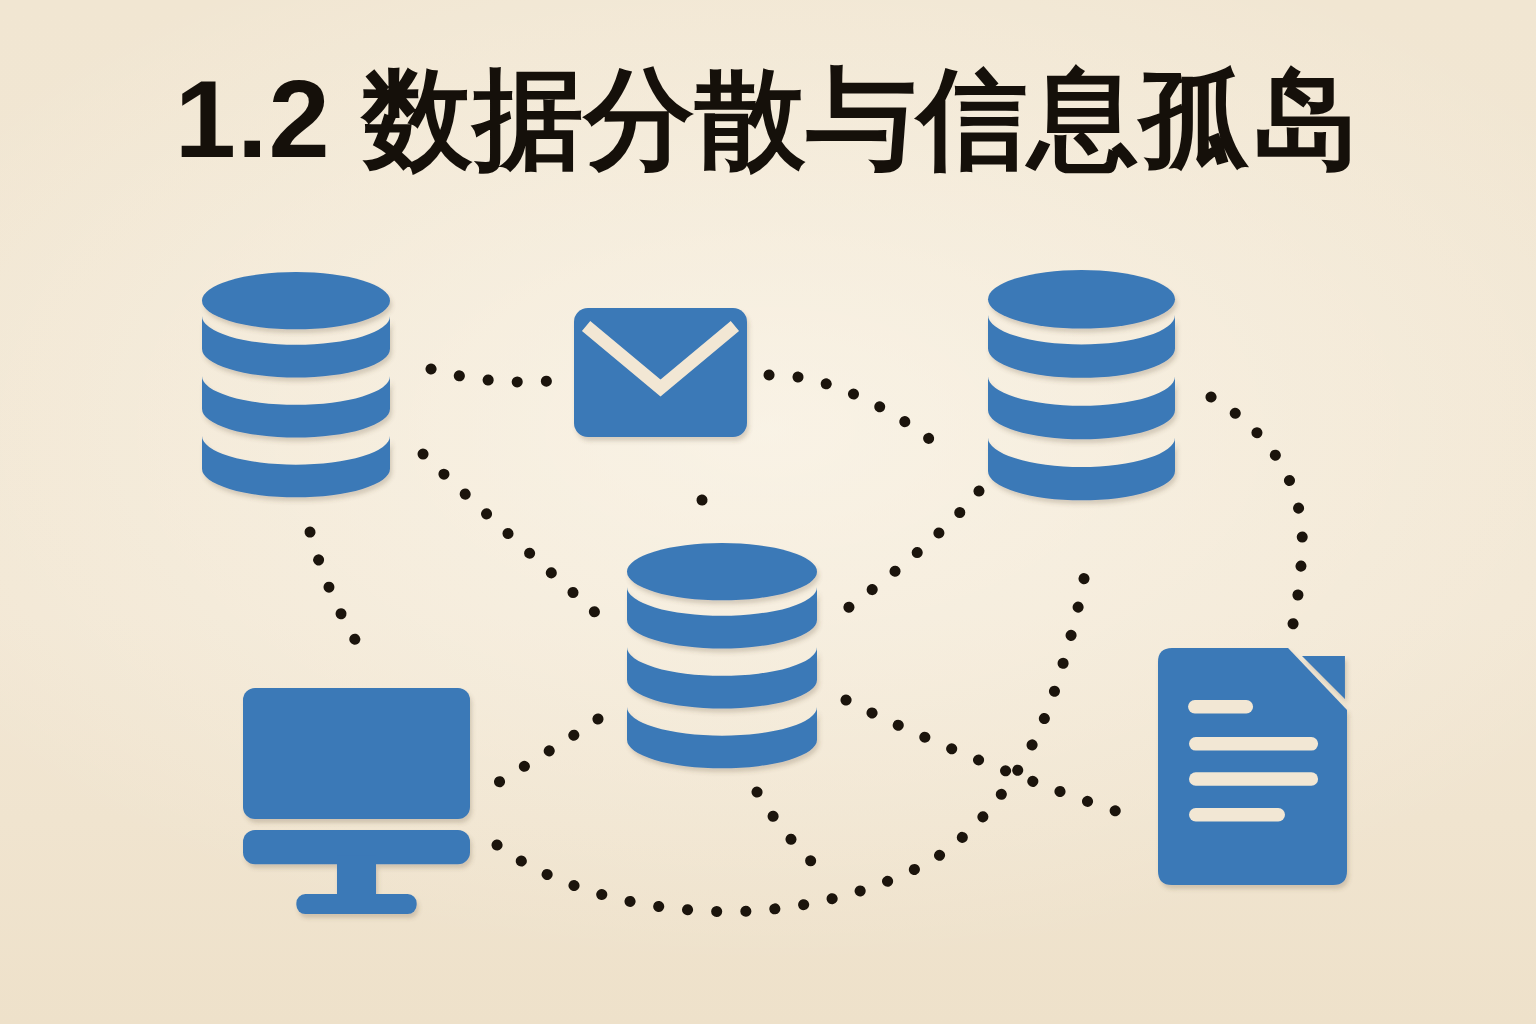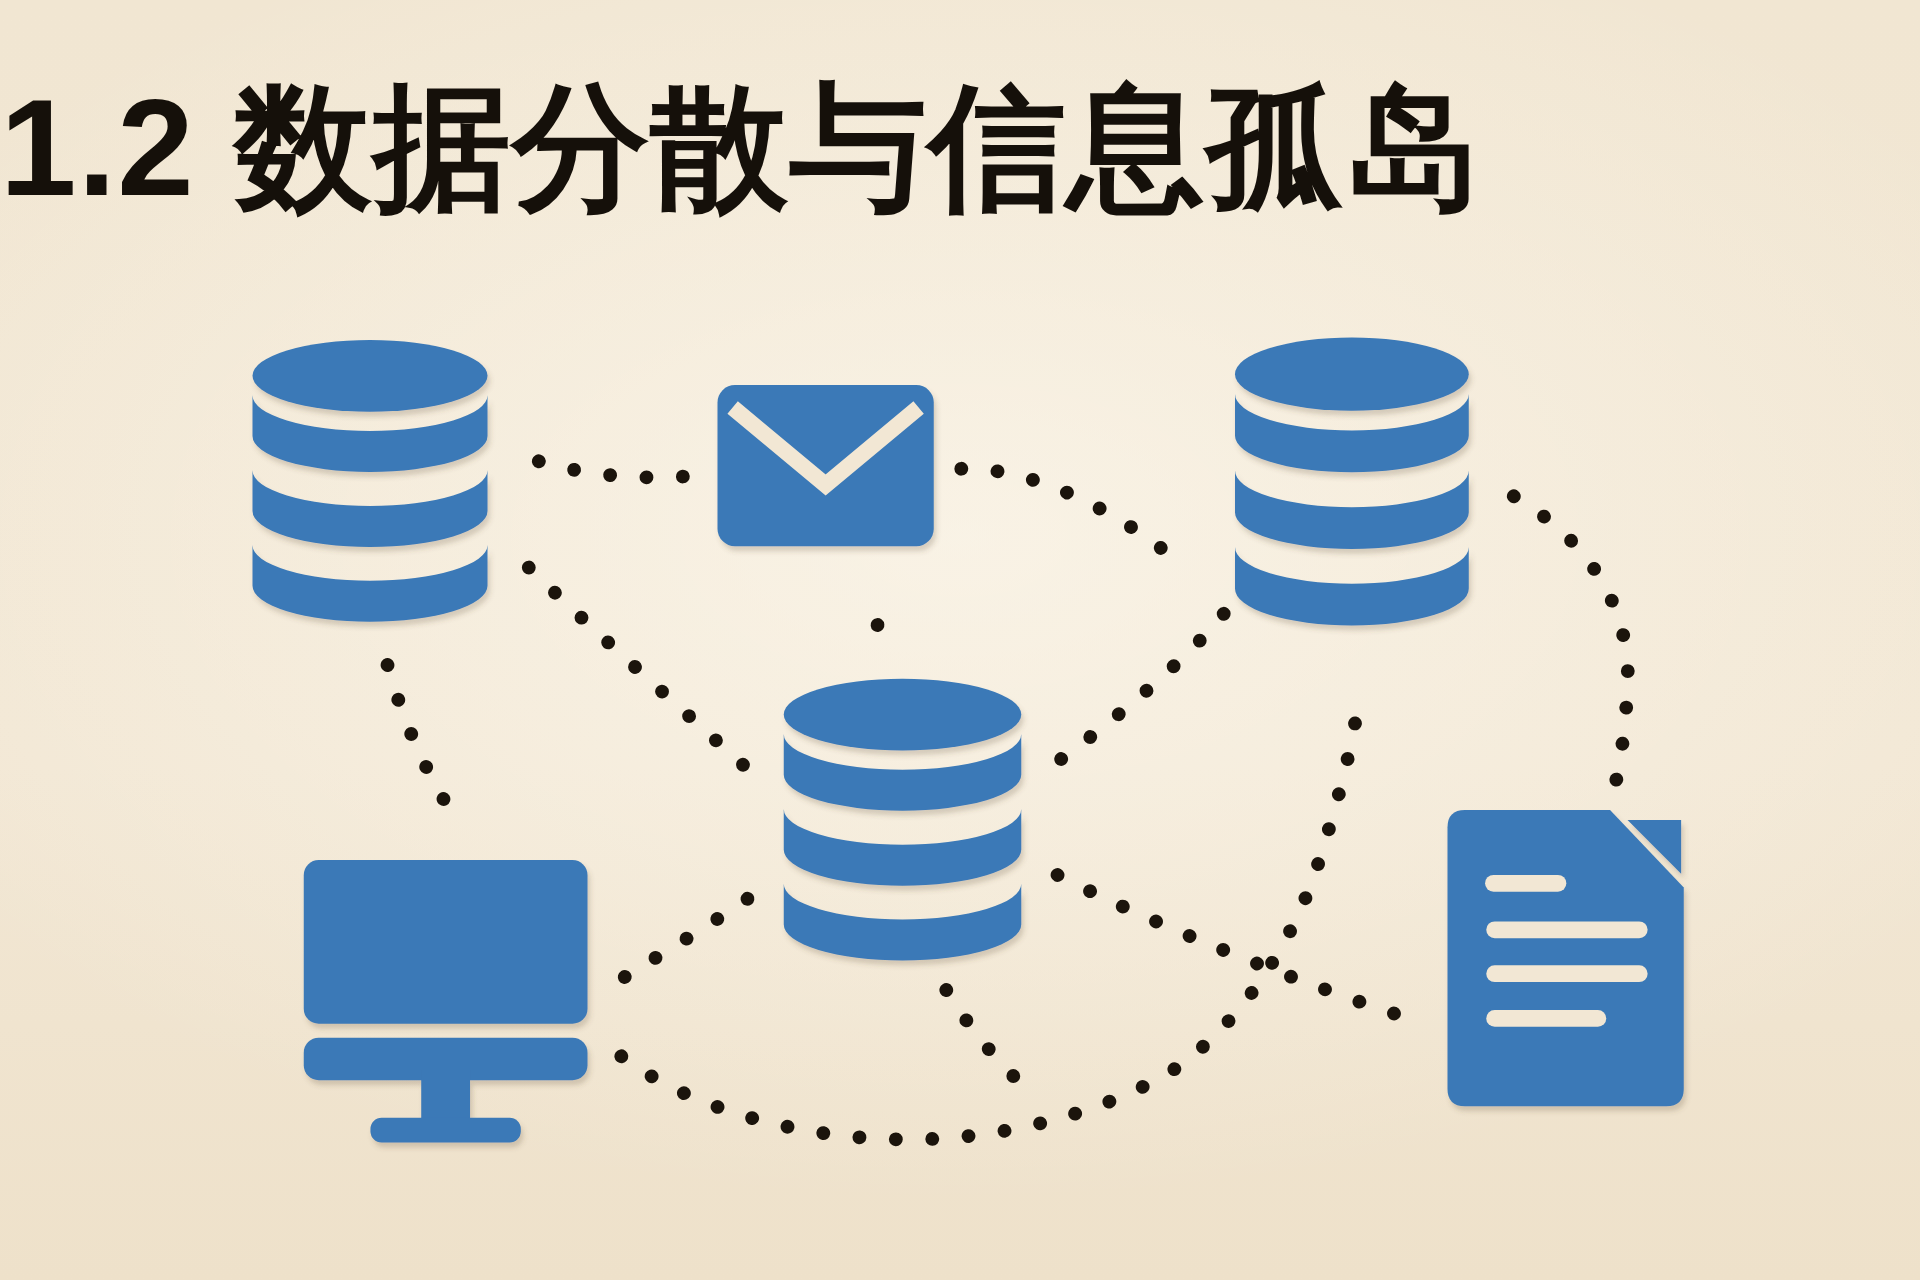--- a/index.html
+++ b/index.html
@@ -6,21 +6,21 @@
   .stage{
     position:relative;width:1536px;height:1024px;overflow:hidden;
     background:
       radial-gradient(ellipse 115% 95% at 50% 42%,
         rgba(255,252,244,0.55) 0%, rgba(242,231,212,0.0) 55%),
       linear-gradient(180deg,#f1e6d2 0%,#f2e7d4 60%,#eee1ca 100%);
     font-family:"Liberation Sans","DejaVu Sans",sans-serif;
   }
   .title{
     position:absolute;top:50px;left:0;width:100%;
-    font-size:110px;font-weight:bold;
+    text-align:center;font-size:110px;font-weight:bold;
     letter-spacing:1px;line-height:1.25;white-space:nowrap;
   }
   svg.diagram{position:absolute;left:0;top:0;display:block;}
 </style>
 </head>
 <body>
 
 <div class="stage">
   <div class="title" style="color: rgb(21, 16, 10);">1.2 数据分散与信息孤岛</div>
   <svg id="diagram-svg" class="diagram" width="1536" height="1024" viewBox="0 0 1536 1024">

